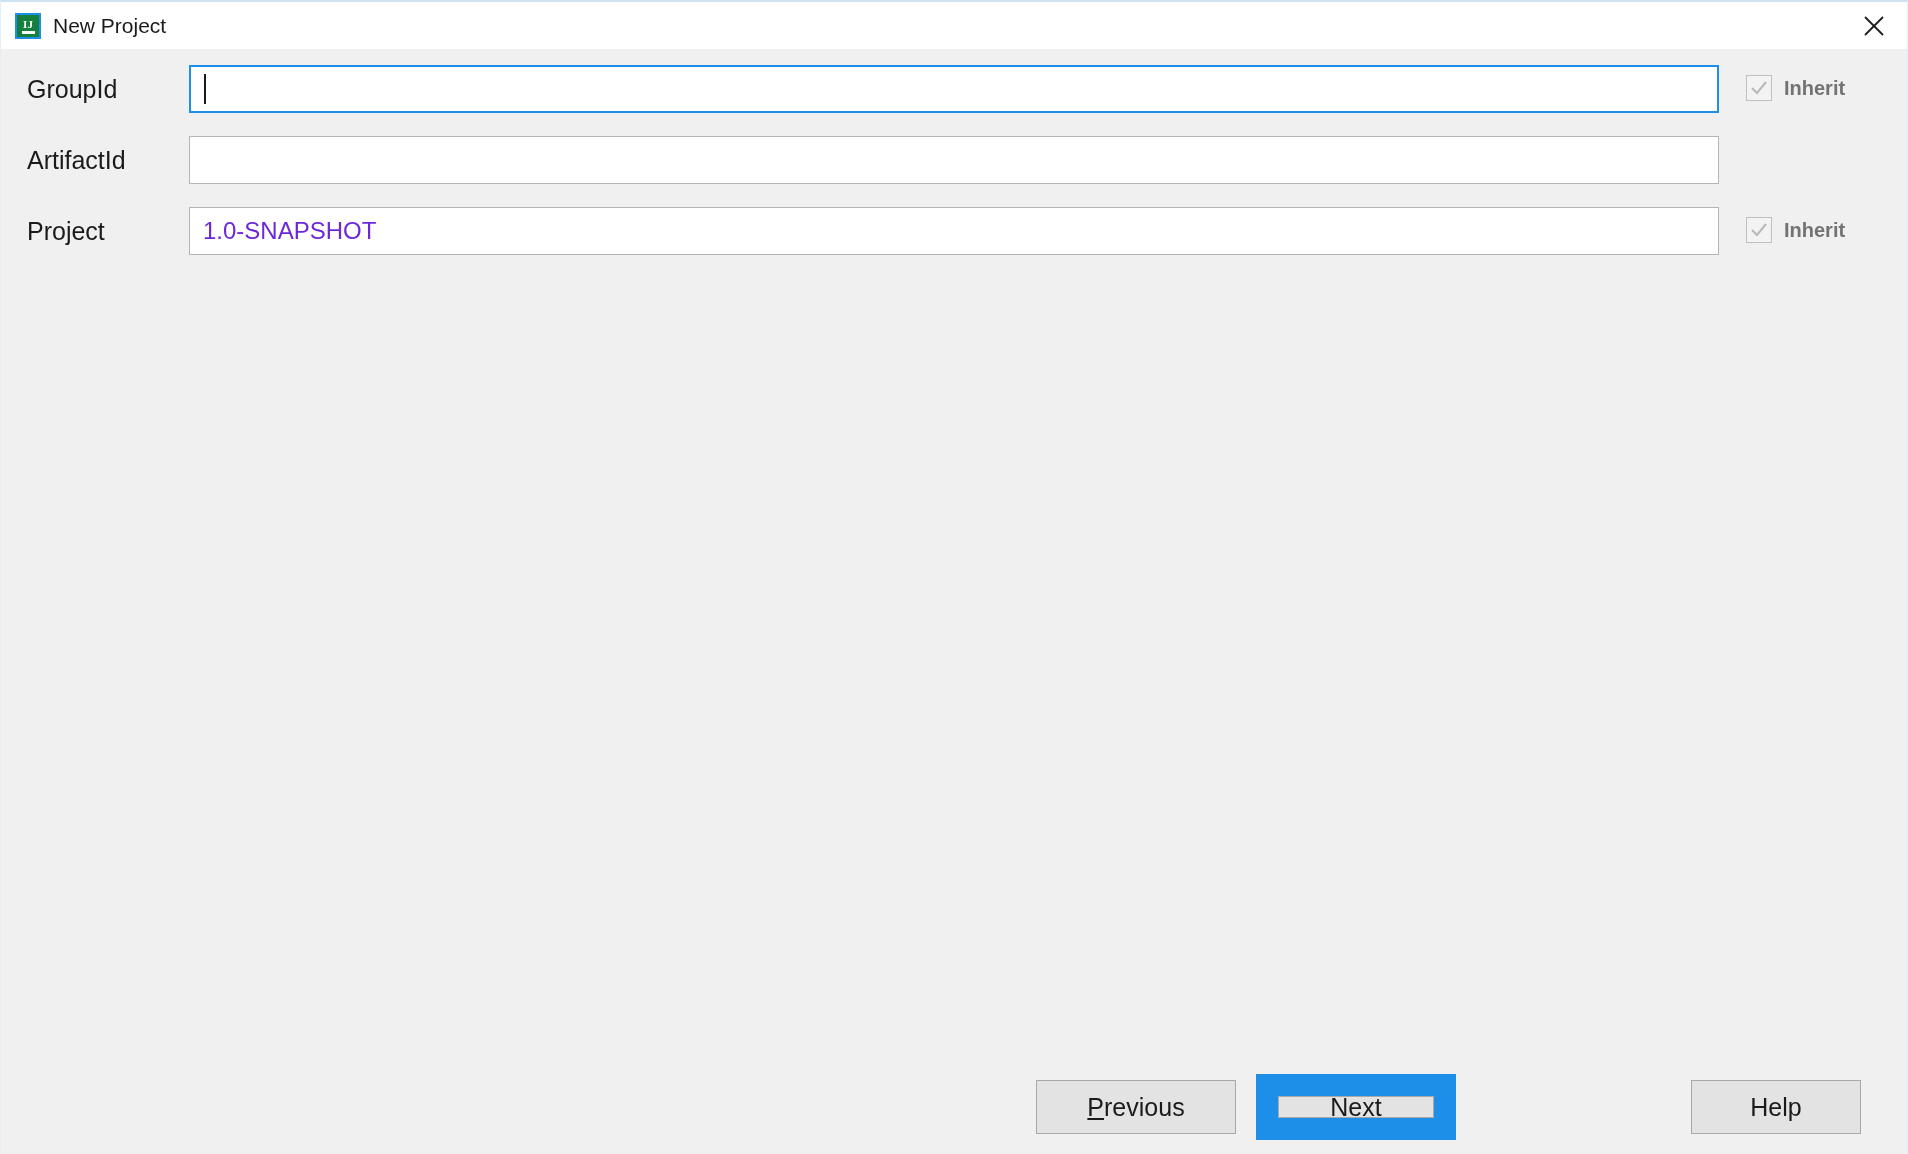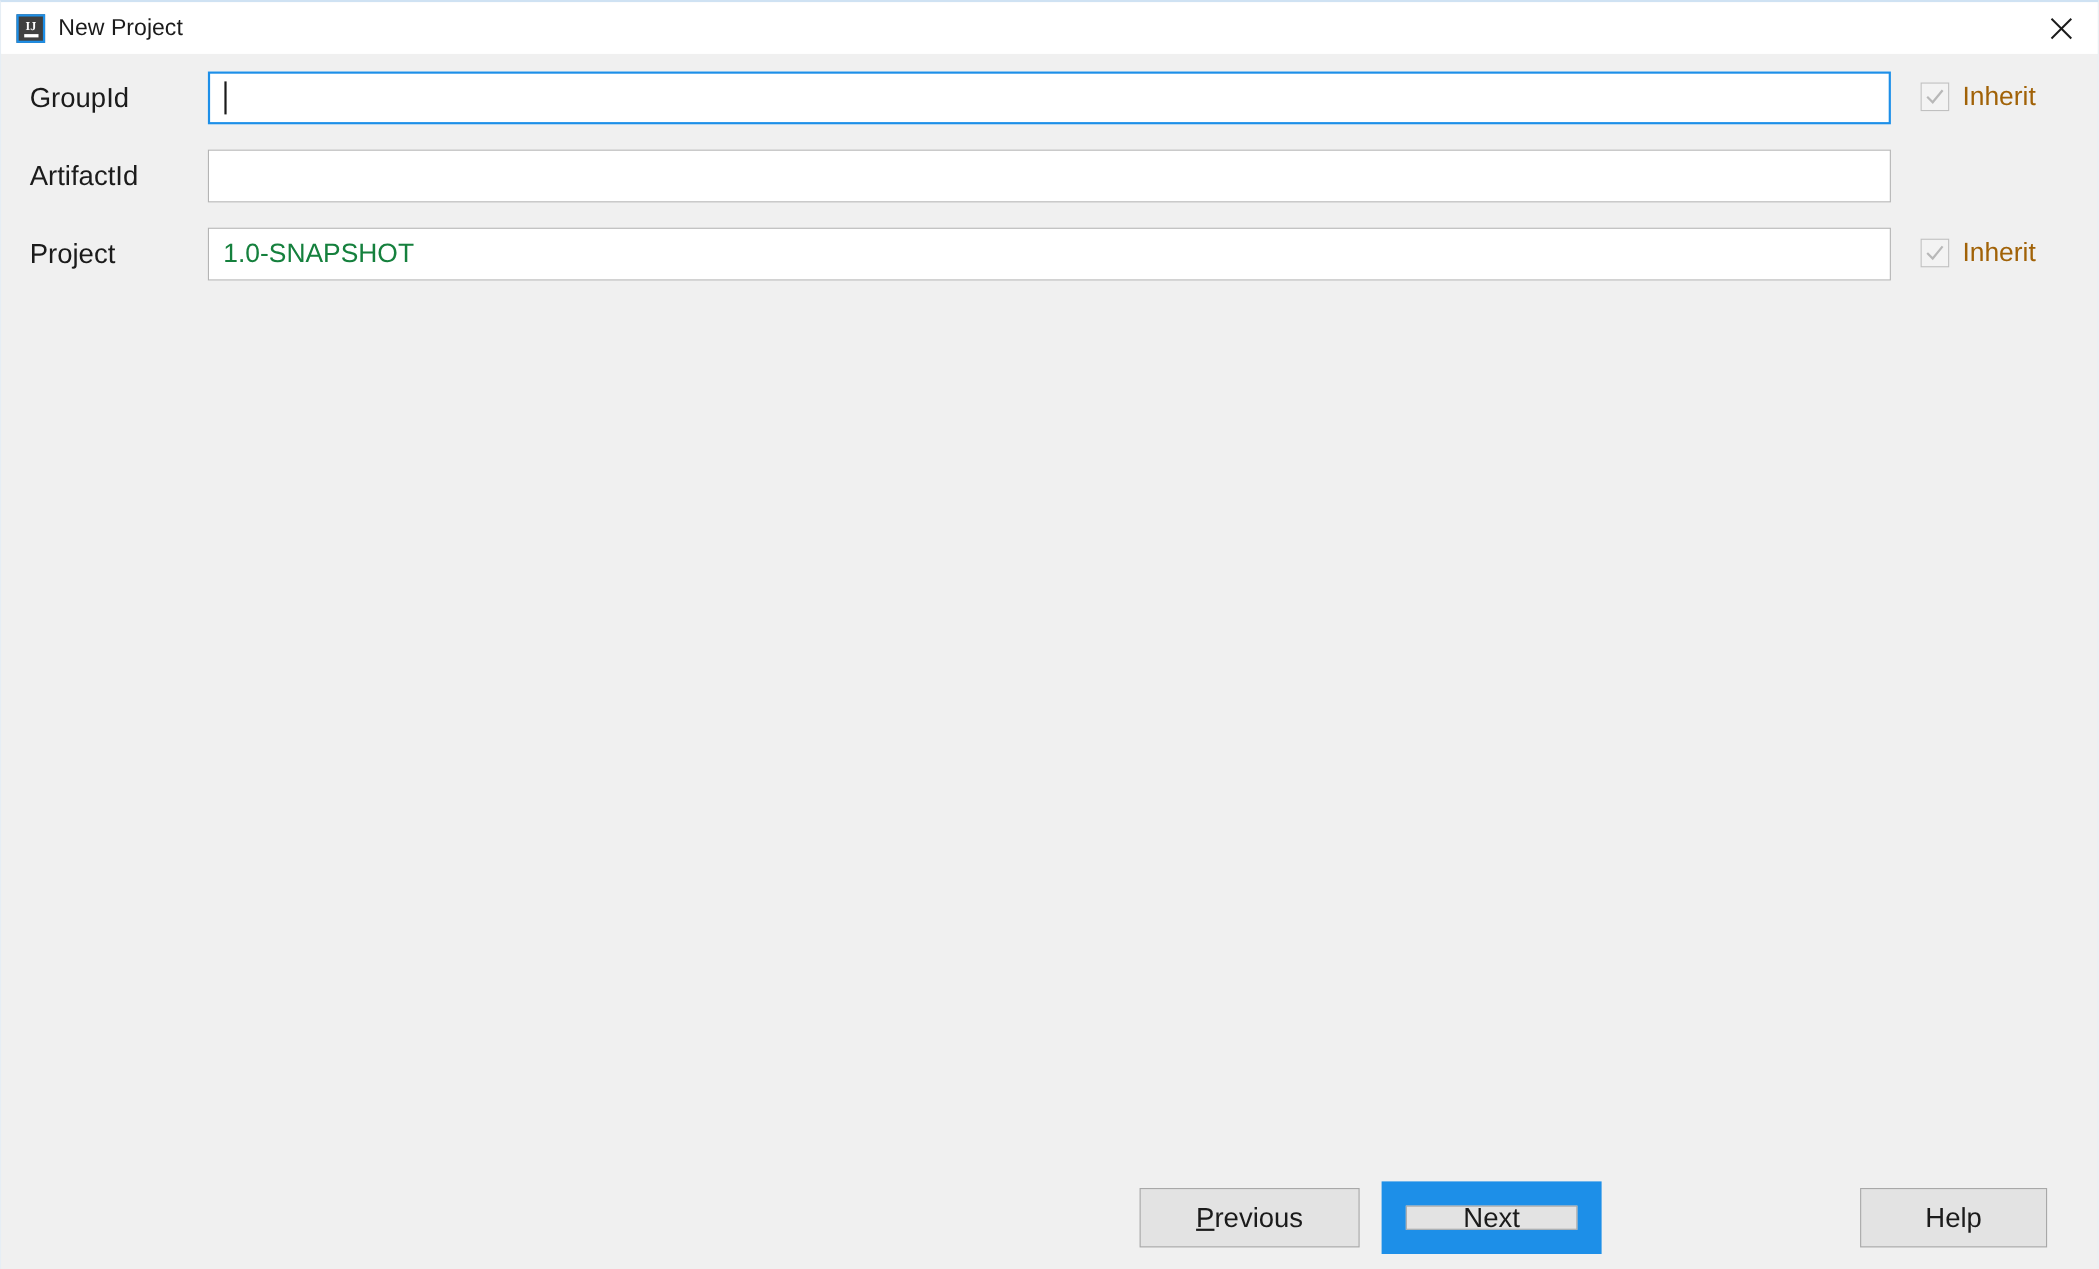--- a/index.html
+++ b/index.html
@@ -31,21 +31,21 @@
     display: flex;
     align-items: center;
   }
 
   .ij-icon {
     position: absolute;
     left: 14px;
     top: 11px;
     width: 26px;
     height: 26px;
-    background: #404040;
+    background: #15803d;
     border: 2px solid #1d8fe8;
     display: flex;
     flex-direction: column;
     align-items: center;
     justify-content: center;
     line-height: 1;
   }
   .ij-icon .ij-letters {
     color: #ffffff;
     font-size: 11px;
@@ -116,21 +116,21 @@
     left: 188px;
     top: 0px;
     width: 1530px;
     height: 48px;
     background: #ffffff;
     border: 1px solid #b4b4b4;
     display: flex;
     align-items: center;
     padding-left: 13px;
     font-size: 24px;
-    color: #15803d;
+    color: #6d28d9;
     line-height: 46px;
     white-space: nowrap;
     overflow: hidden;
   }
   .text-field.focused {
     border: 2px solid #1d8fe8;
     padding-left: 12px;
   }
 
   .caret {
@@ -157,24 +157,25 @@
     border: 1px solid #c0c0c0;
     position: relative;
     flex: 0 0 auto;
   }
   .checkbox svg {
     position: absolute;
     left: 2px;
     top: 2px;
   }
   .inherit-label {
-    font-size: 24px;
-    color: #a16207;
+    font-size: 20px;
+    color: #737373;
     line-height: 30px;
     white-space: nowrap;
+    font-weight: bold;
   }
 
   
   #button-bar {
     position: absolute;
     left: 0;
     bottom: 0;
     width: 100%;
     height: 92px;
   }

